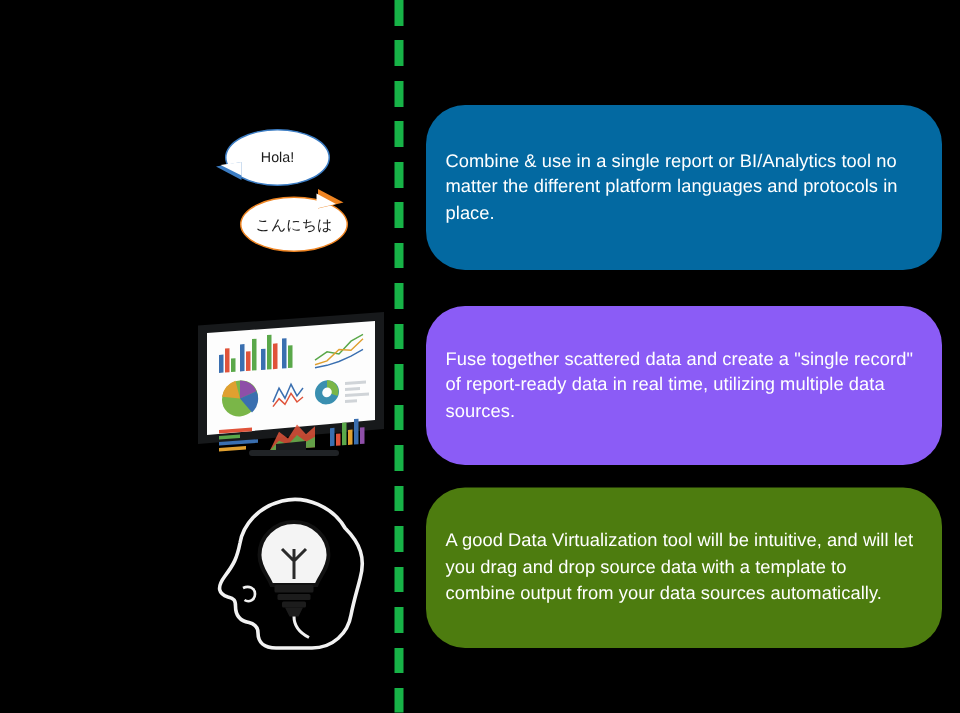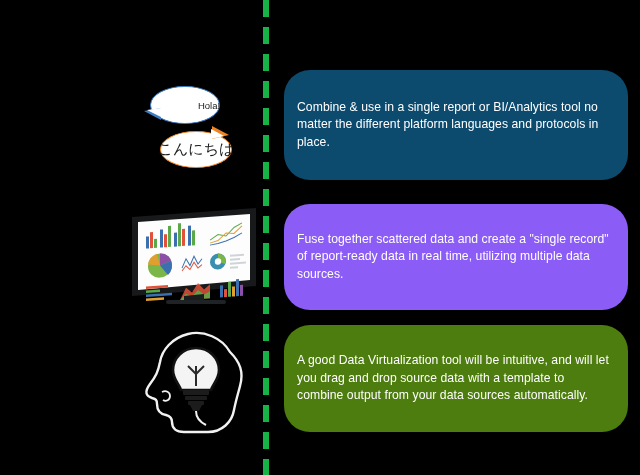--- a/index.html
+++ b/index.html
@@ -12,39 +12,39 @@
            background:repeating-linear-gradient(to bottom,
              #17b347 0px,#17b347 17px,
              rgba(0,0,0,0) 17px,rgba(0,0,0,0) 27px);}
 
   
   .panel{position:absolute;left:284px;width:344px;
          border-radius:26px;box-sizing:border-box;
          display:flex;align-items:center;}
   .panel p{margin:0;padding:0 16px 0 13px;color:#ffffff;
            font-size:12.2px;line-height:17.6px;letter-spacing:.05px;}
-  .panel-1{top:70px;height:110px;background:#0c4a6e;}
+  .panel-1{top:70px;height:110px;background:#0369a1;}
   .panel-2{top:204px;height:106px;background:#8b5cf6;}
   .panel-3{top:325px;height:107px;background:#4d7c0f;}
 
   
   .illus{position:absolute;}
 
   
   .bubbles{left:128px;top:74px;width:130px;height:116px;}
   .bubble{position:absolute;background:#ffffff;border-radius:50%/50%;
           display:flex;align-items:center;justify-content:center;}
   .bubble span{position:relative;z-index:3;color:#1a1a1a;
                text-align:center;white-space:nowrap;}
   .bubble-es{left:22px;top:12px;width:68px;height:36px;
              border:1.6px solid #3c7dc4;}
-  .bubble-es span{font-size:9.5px;padding-left:48px;}
+  .bubble-es span{font-size:9.5px;}
   .bubble-ja{left:32px;top:57px;width:70px;height:35px;
              border:1.6px solid #ee8422;}
-  .bubble-ja span{font-size:15px;}
+  .bubble-ja span{font-size:10px;}
   .tail{position:absolute;width:0;height:0;z-index:2;}
   .tail-es{left:16px;top:34px;
            border-top:3px solid transparent;
            border-bottom:9px solid transparent;
            border-right:17px solid #3c7dc4;}
   .tail-es-in{left:19px;top:34px;
            border-top:2px solid transparent;
            border-bottom:7px solid transparent;
            border-right:14px solid #ffffff;}
   .tail-ja{left:84px;top:52px;

